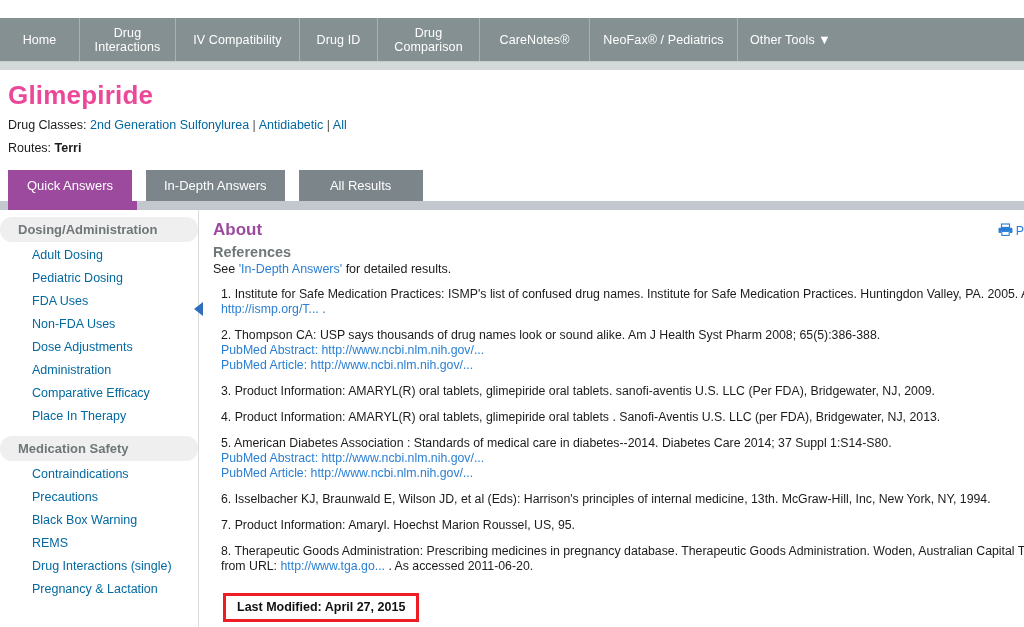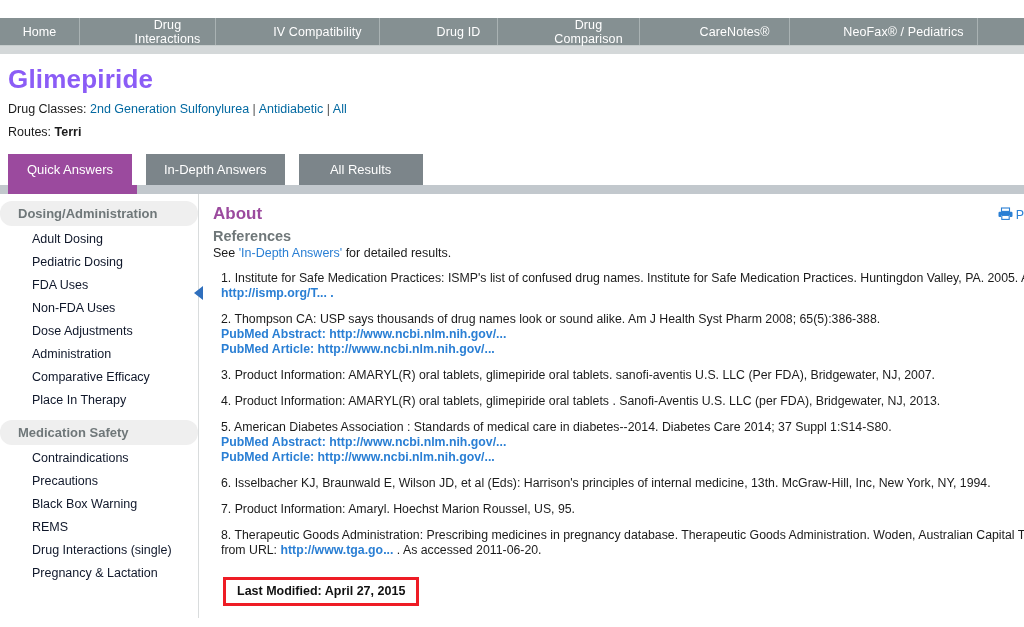--- a/index.html
+++ b/index.html
@@ -9,24 +9,23 @@
     overflow: hidden;
     background: #ffffff;
     font-family: "Liberation Sans", sans-serif;
     -webkit-font-smoothing: antialiased;
   }
 
   
   .topstrip { height: 18px; background: #ffffff; }
   .navbar {
     display: flex;
-    height: 28px;
+    height: 44px;
     background: #859092;
     border-bottom: 1px solid #c6cccc;
-    gap: 40px;
   }
   .nav-item {
     display: flex;
     align-items: center;
     justify-content: center;
     text-align: center;
     color: #ffffff;
     font-size: 12.5px;
     line-height: 14px;
     padding: 0 10px;
@@ -38,21 +37,21 @@
   .nav-item:first-child { border-left: none; }
   .nav-item.flat { justify-content: flex-start; }
   .nav-spacer { flex: 1; background: #859092; }
   .nav-under { height: 8px; background: #d4d8d9; }
 
   
   .drug-header { padding: 10px 0 0 8px; background: #fff; }
   .drug-title {
     font-size: 26px;
     font-weight: bold;
-    color: #8b5cf6;
+    color: #ec4899;
     letter-spacing: .2px;
     line-height: 30px;
   }
   .meta-row {
     font-size: 12.5px;
     color: #1b1b1b;
     margin-top: 8px;
     line-height: 15px;
   }
   .meta-row a {
@@ -117,21 +116,21 @@
     background: #efefef;
     color: #6f7779;
     font-size: 13px;
     font-weight: bold;
     padding: 5px 0 5px 18px;
     margin-bottom: 2px;
     border-radius: 12px;
   }
   .side-item {
     font-size: 12.5px;
-    color: #0f172a;
+    color: #0369a1;
     padding: 5px 0 5px 32px;
     cursor: pointer;
     line-height: 13px;
   }
   .collapse-arrow {
     position: absolute;
     right: -5px;
     top: 92px;
     width: 0; height: 0;
     border-top: 7px solid transparent;
@@ -168,21 +167,21 @@
 
   .reflist { margin-top: 11px; padding-left: 8px; }
   .ref {
     font-size: 12.3px;
     color: #1b1b1b;
     line-height: 15px;
     margin-bottom: 11px;
     white-space: nowrap;
   }
   .ref .wrapline { white-space: nowrap; display: block; }
-  .ref a { color: #2a7fd4; text-decoration: none; font-weight: bold; }
+  .ref a { color: #2a7fd4; text-decoration: none; }
   .ref .sub {
     display: block;
     color: #2a7fd4;
     font-size: 12.3px;
   }
 
   .print-btn {
     position: absolute;
     right: 0px;
     top: 13px;
@@ -302,21 +301,21 @@
         <a class="sub" href="#">http://ismp.org/T... .</a>
       </div>
 
       <div class="ref">
         <span class="wrapline">2. Thompson CA: USP says thousands of drug names look or sound alike. Am J Health Syst Pharm 2008; 65(5):386-388.</span>
         <a class="sub" href="#">PubMed Abstract: http://www.ncbi.nlm.nih.gov/...</a>
         <a class="sub" href="#">PubMed Article: http://www.ncbi.nlm.nih.gov/...</a>
       </div>
 
       <div class="ref">
-        <span class="wrapline">3. Product Information: AMARYL(R) oral tablets, glimepiride oral tablets. sanofi-aventis U.S. LLC (Per FDA), Bridgewater, NJ, 2007.</span>
+        <span class="wrapline">3. Product Information: AMARYL(R) oral tablets, glimepiride oral tablets. sanofi-aventis U.S. LLC (Per FDA), Bridgewater, NJ, 2009.</span>
       </div>
 
       <div class="ref">
         <span class="wrapline">4. Product Information: AMARYL(R) oral tablets, glimepiride oral tablets . Sanofi-Aventis U.S. LLC (per FDA), Bridgewater, NJ, 2013.</span>
       </div>
 
       <div class="ref">
         <span class="wrapline">5. American Diabetes Association : Standards of medical care in diabetes--2014. Diabetes Care 2014; 37 Suppl 1:S14-S80.</span>
         <a class="sub" href="#">PubMed Abstract: http://www.ncbi.nlm.nih.gov/...</a>
         <a class="sub" href="#">PubMed Article: http://www.ncbi.nlm.nih.gov/...</a>

